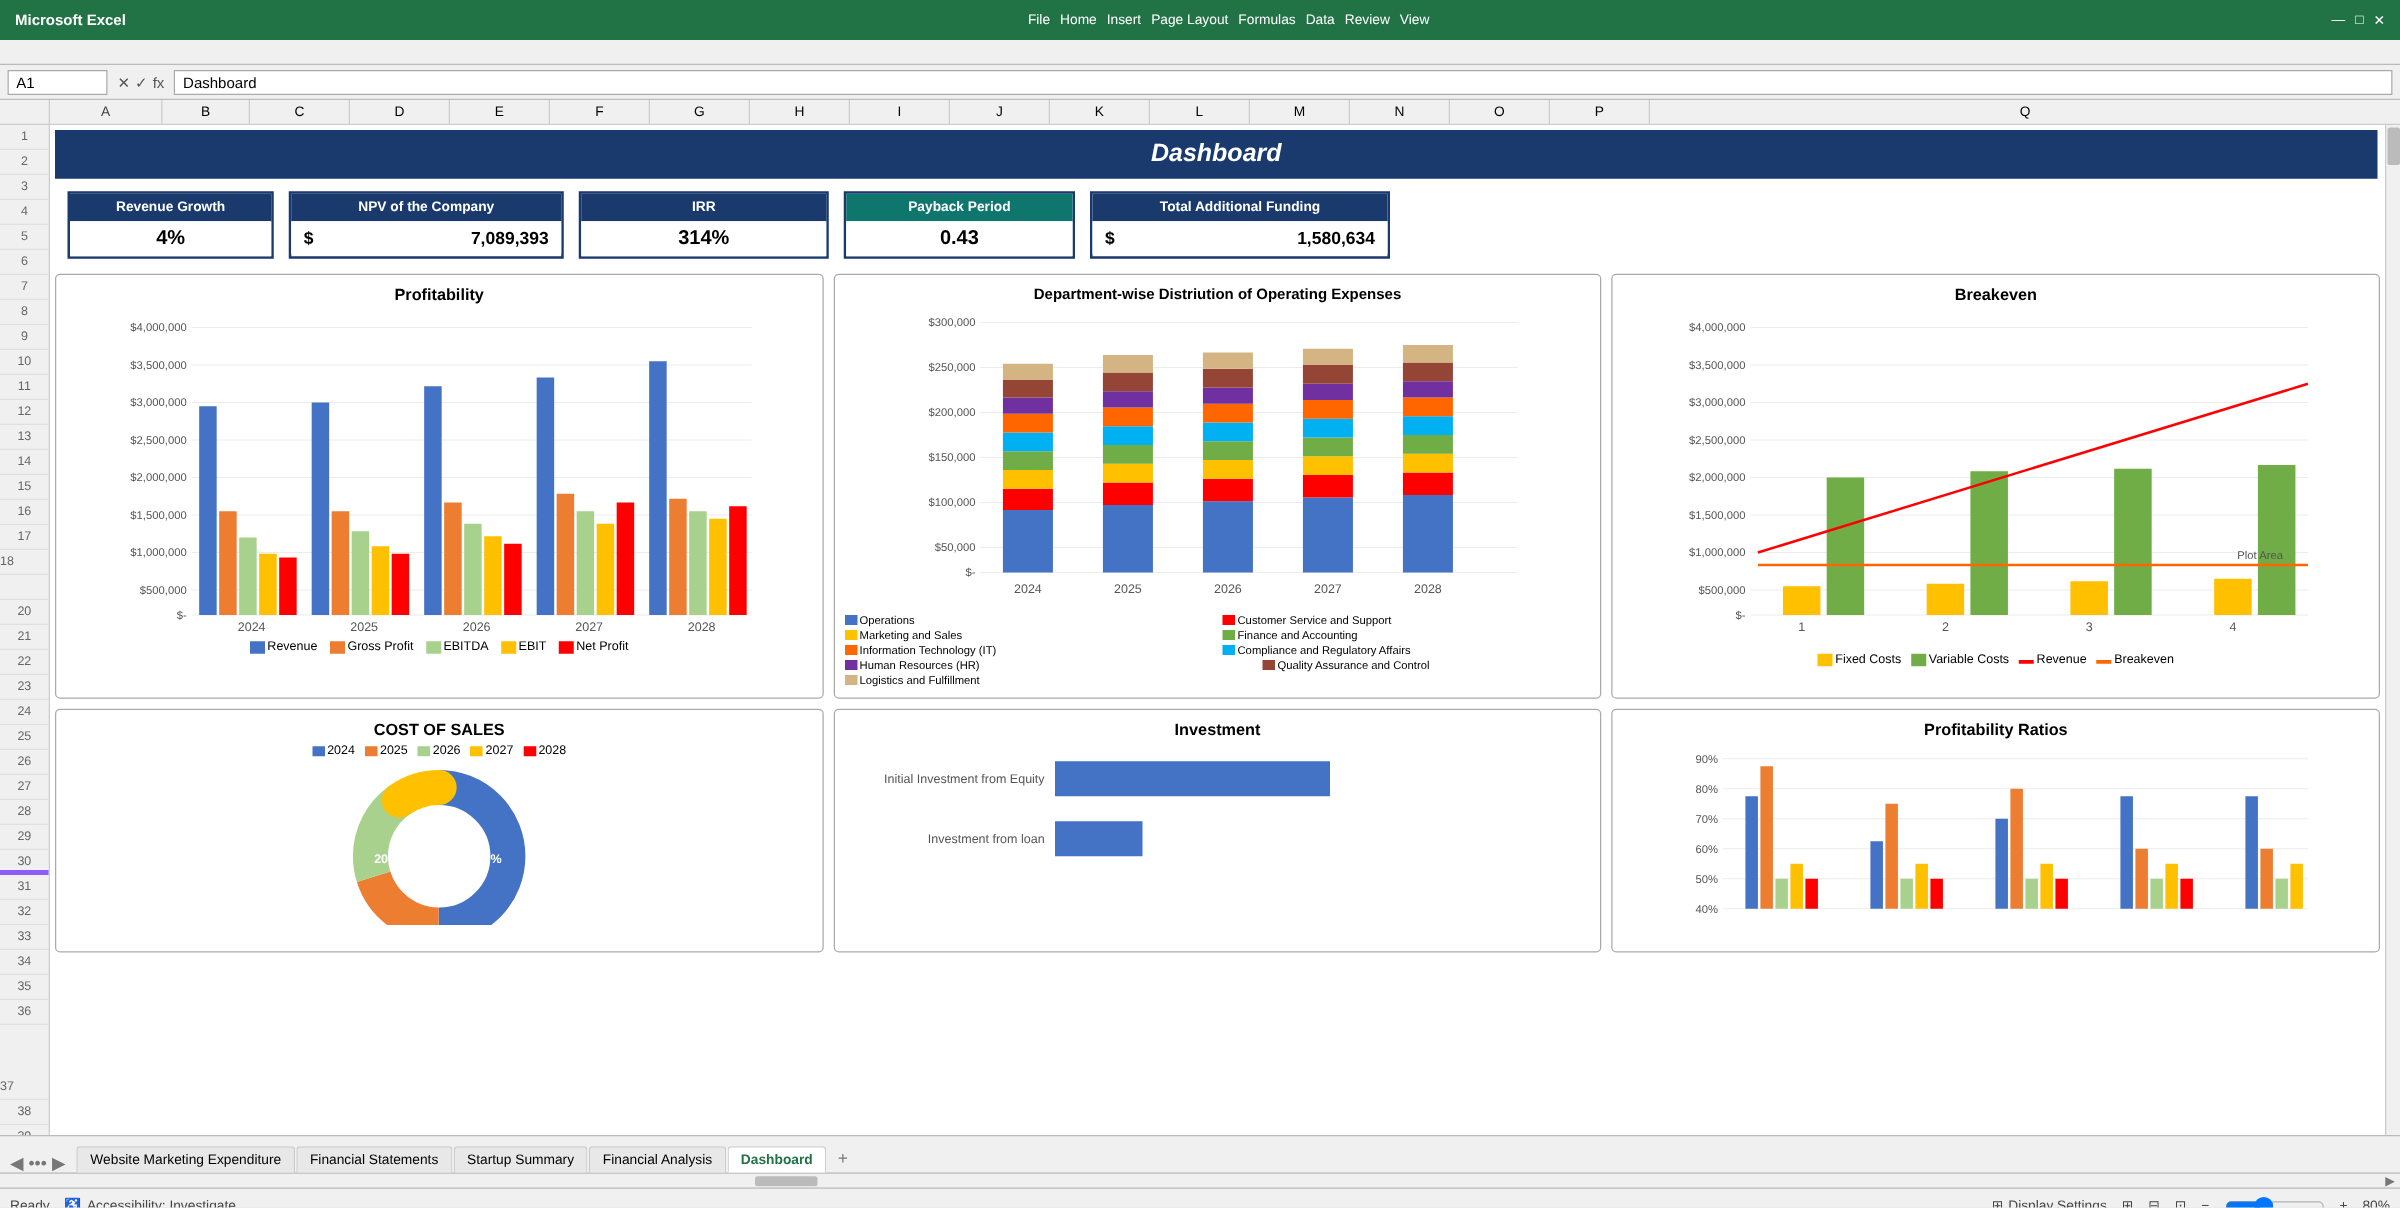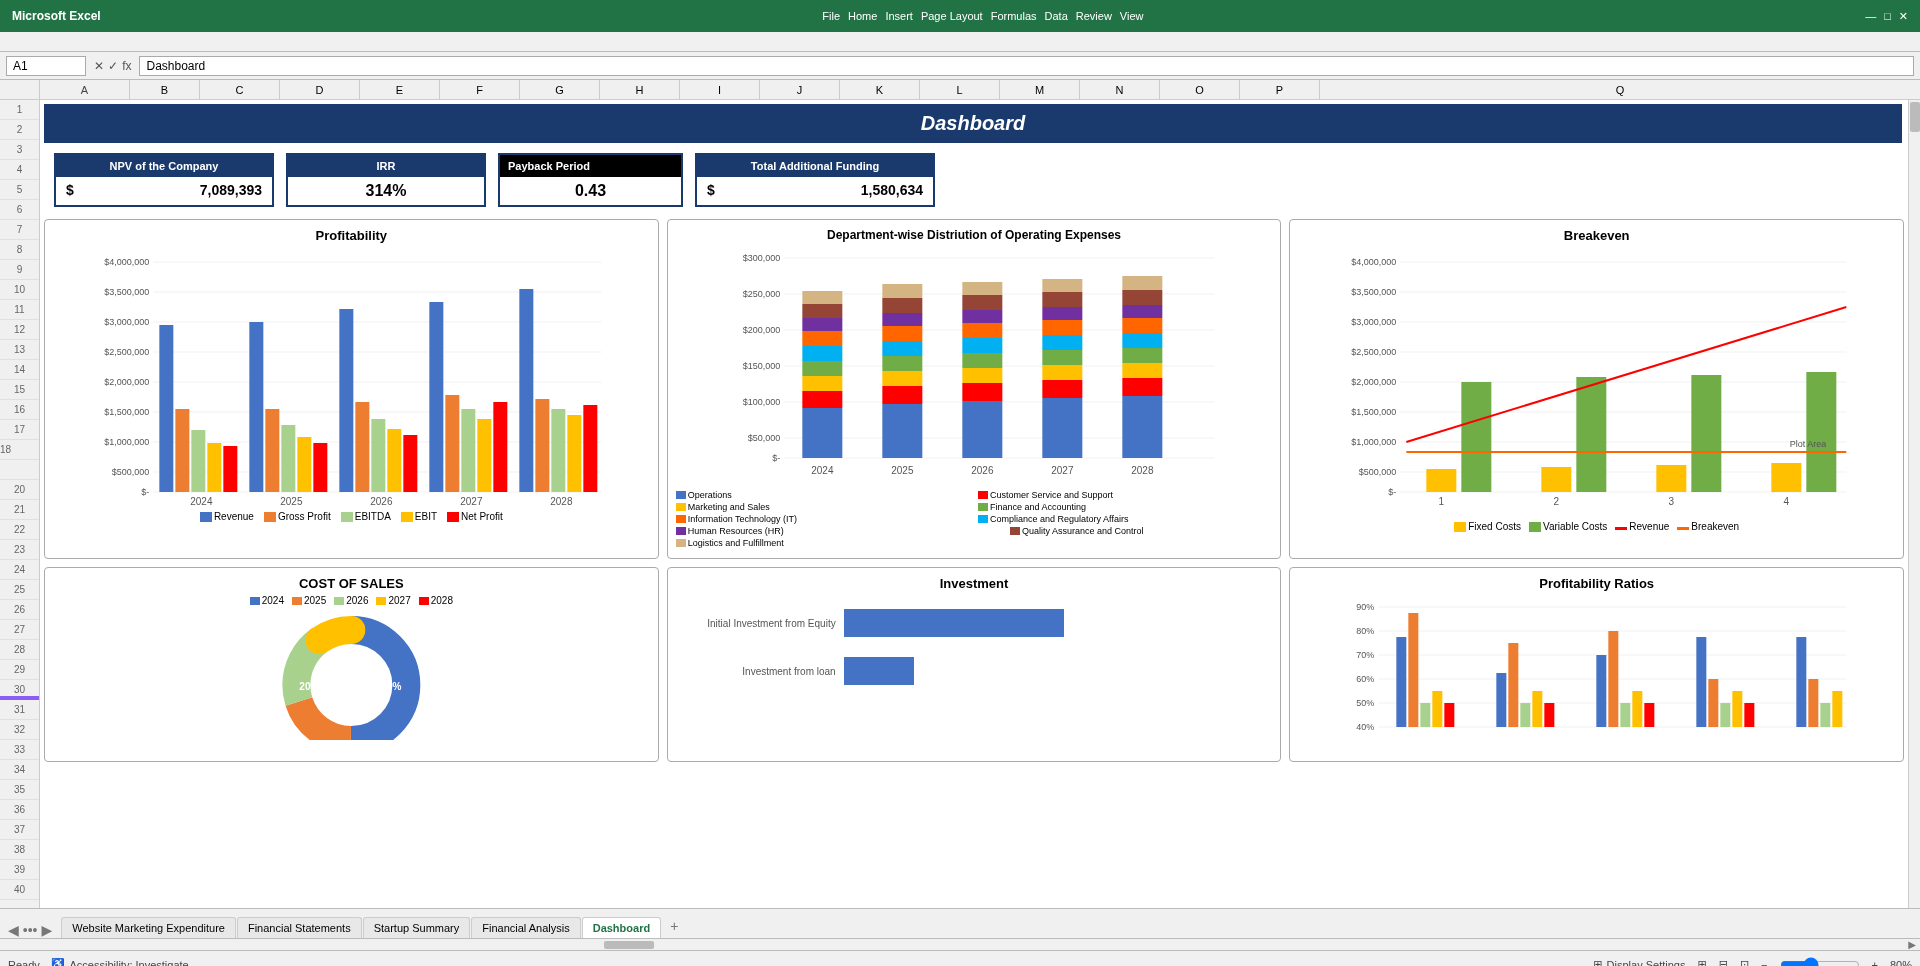--- a/index.html
+++ b/index.html
@@ -98,48 +98,52 @@
     <div style="height:20px; border-bottom:1px solid #e0e0e0; text-align:center; font-size:10px; line-height:20px; color:#666;">27</div>
     <div style="height:20px; border-bottom:1px solid #e0e0e0; text-align:center; font-size:10px; line-height:20px; color:#666;">28</div>
     <div style="height:20px; border-bottom:1px solid #e0e0e0; text-align:center; font-size:10px; line-height:20px; color:#666;">29</div>
     <div style="height:20px; border-bottom:4px solid #8b5cf6; text-align:center; font-size:10px; line-height:20px; color:#666;">30</div>
     <div style="height:20px; border-bottom:1px solid #e0e0e0; text-align:center; font-size:10px; line-height:20px; color:#666;">31</div>
     <div style="height:20px; border-bottom:1px solid #e0e0e0; text-align:center; font-size:10px; line-height:20px; color:#666;">32</div>
     <div style="height:20px; border-bottom:1px solid #e0e0e0; text-align:center; font-size:10px; line-height:20px; color:#666;">33</div>
     <div style="height:20px; border-bottom:1px solid #e0e0e0; text-align:center; font-size:10px; line-height:20px; color:#666;">34</div>
     <div style="height:20px; border-bottom:1px solid #e0e0e0; text-align:center; font-size:10px; line-height:20px; color:#666;">35</div>
     <div style="height:20px; border-bottom:1px solid #e0e0e0; text-align:center; font-size:10px; line-height:20px; color:#666;">36</div>
-    <div style="height:20px; border-bottom:1px solid #e0e0e0; text-align:center; font-size:10px; line-height:20px; color:#666;">37</div>
+    <div style="height:20px; border-bottom:1px solid #e0e0e0; font-size:10px; line-height:20px; color:#666;margin-top:40px;">37</div>
     <div style="height:20px; border-bottom:1px solid #e0e0e0; text-align:center; font-size:10px; line-height:20px; color:#666;">38</div>
     <div style="height:20px; border-bottom:1px solid #e0e0e0; text-align:center; font-size:10px; line-height:20px; color:#666;">39</div>
     <div style="height:20px; border-bottom:1px solid #e0e0e0; text-align:center; font-size:10px; line-height:20px; color:#666;">40</div>
   </div>
 
   <div style="flex:1; background:white; position:relative; overflow:hidden;">
 
     <div style="background:#1a3a6e; color:white; font-style:italic; font-weight:bold; font-size:20px; text-align:center; padding:8px; margin:4px 6px 6px 4px;">Dashboard</div>
 
     <div style="display:flex; gap:12px; margin:0 4px 8px 4px; justify-content:flex-start; padding:4px 10px;">
 
+      <div style="border:2px solid #1a3a6e; min-width:165px;">
+        <div style="background:#1a3a6e; color:white; font-size:11px; font-weight:bold; text-align:center; padding:5px 8px;">Revenue Growth</div>
+        <div style="background:white; font-size:16px; font-weight:bold; text-align:center; padding:5px 10px;">4%</div>
+      </div>
 
       <div style="border:2px solid #1a3a6e; min-width:220px;">
         <div style="background:#1a3a6e; color:white; font-size:11px; font-weight:bold; text-align:center; padding:5px 8px;">NPV of the Company</div>
         <div style="background:white; font-size:14px; font-weight:bold; text-align:right; padding:5px 10px; display:flex; justify-content:space-between;">
           <span>$</span>
           <span>7,089,393</span>
         </div>
       </div>
 
       <div style="border:2px solid #1a3a6e; min-width:200px;">
         <div style="background:#1a3a6e; color:white; font-size:11px; font-weight:bold; text-align:center; padding:5px 8px;">IRR</div>
         <div style="background:white; font-size:16px; font-weight:bold; text-align:center; padding:5px 10px;">314%</div>
       </div>
 
       <div style="border:2px solid #1a3a6e; min-width:185px;">
-        <div style="background:#000000; color:white; font-size:11px; font-weight:bold; text-align:left; padding:5px 8px;">Payback Period</div>
+        <div style="background:#0f766e; color:white; font-size:11px; font-weight:bold; text-align:center; padding:5px 8px;">Payback Period</div>
         <div style="background:white; font-size:16px; font-weight:bold; text-align:center; padding:5px 10px;">0.43</div>
       </div>
 
       <div style="border:2px solid #1a3a6e; min-width:240px;">
         <div style="background:#1a3a6e; color:white; font-size:11px; font-weight:bold; text-align:center; padding:5px 8px;">Total Additional Funding</div>
         <div style="background:white; font-size:14px; font-weight:bold; padding:5px 10px; display:flex; justify-content:space-between;">
           <span>$</span>
           <span>1,580,634</span>
         </div>
       </div>

